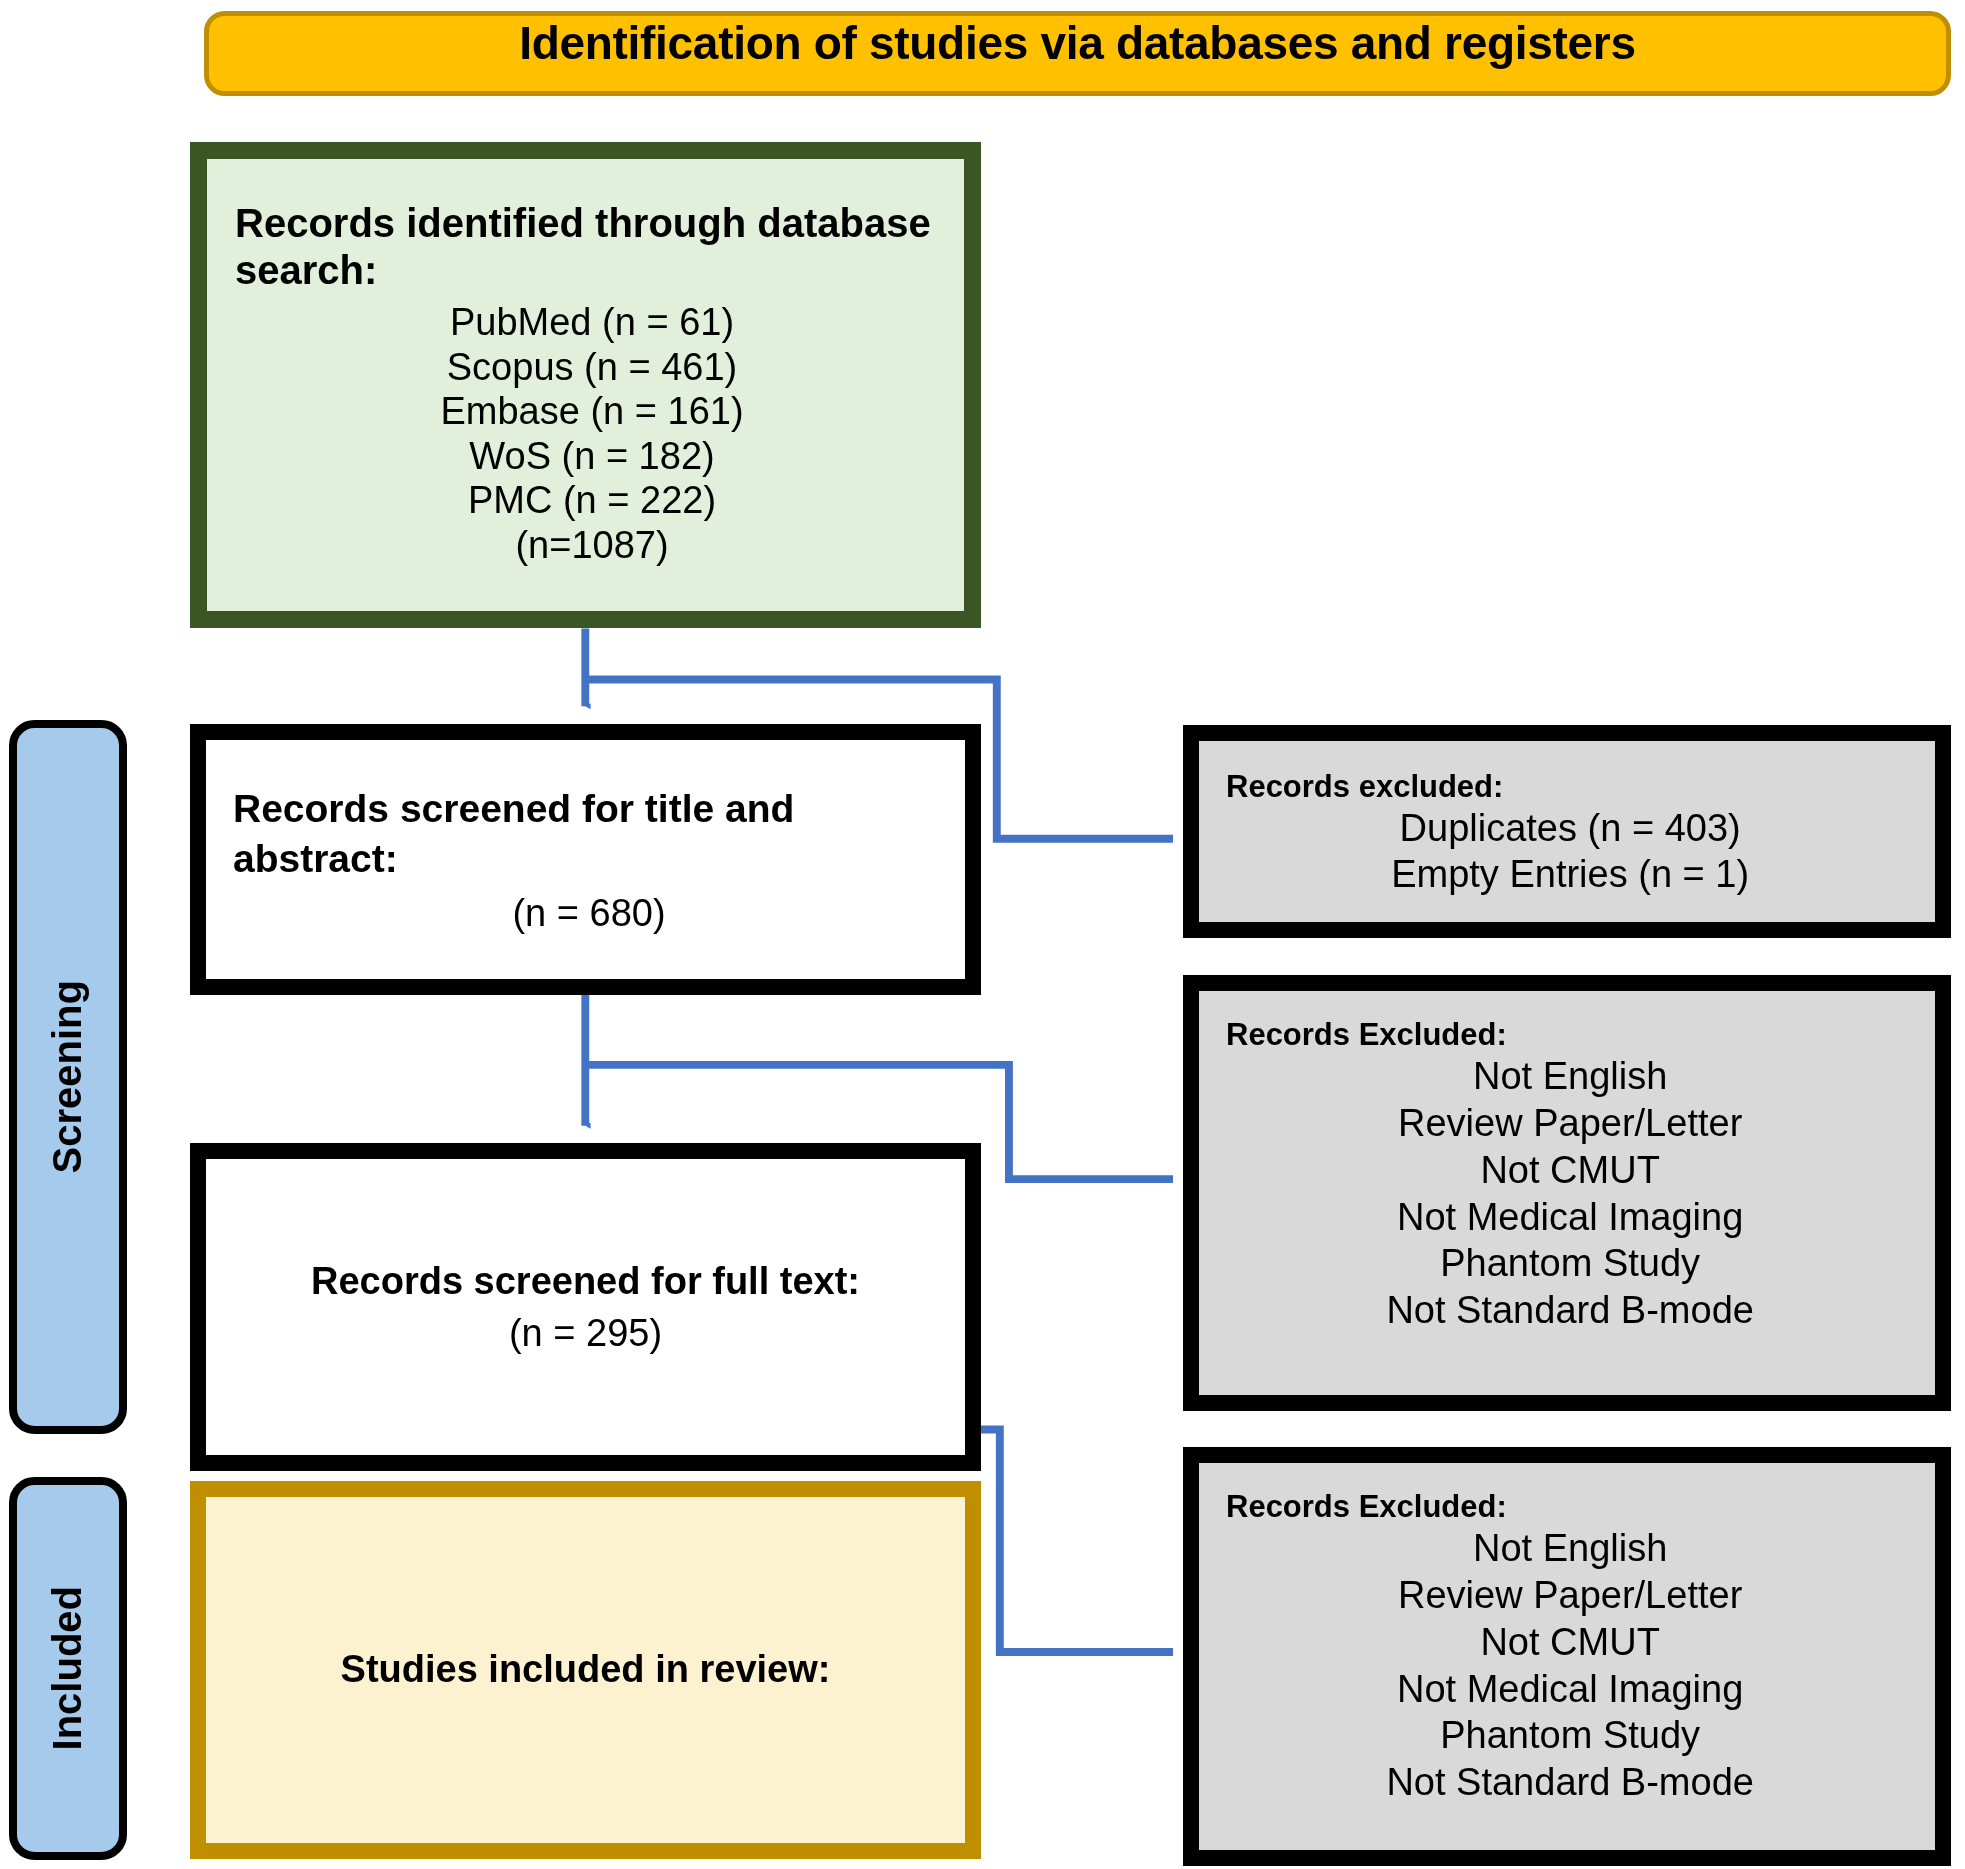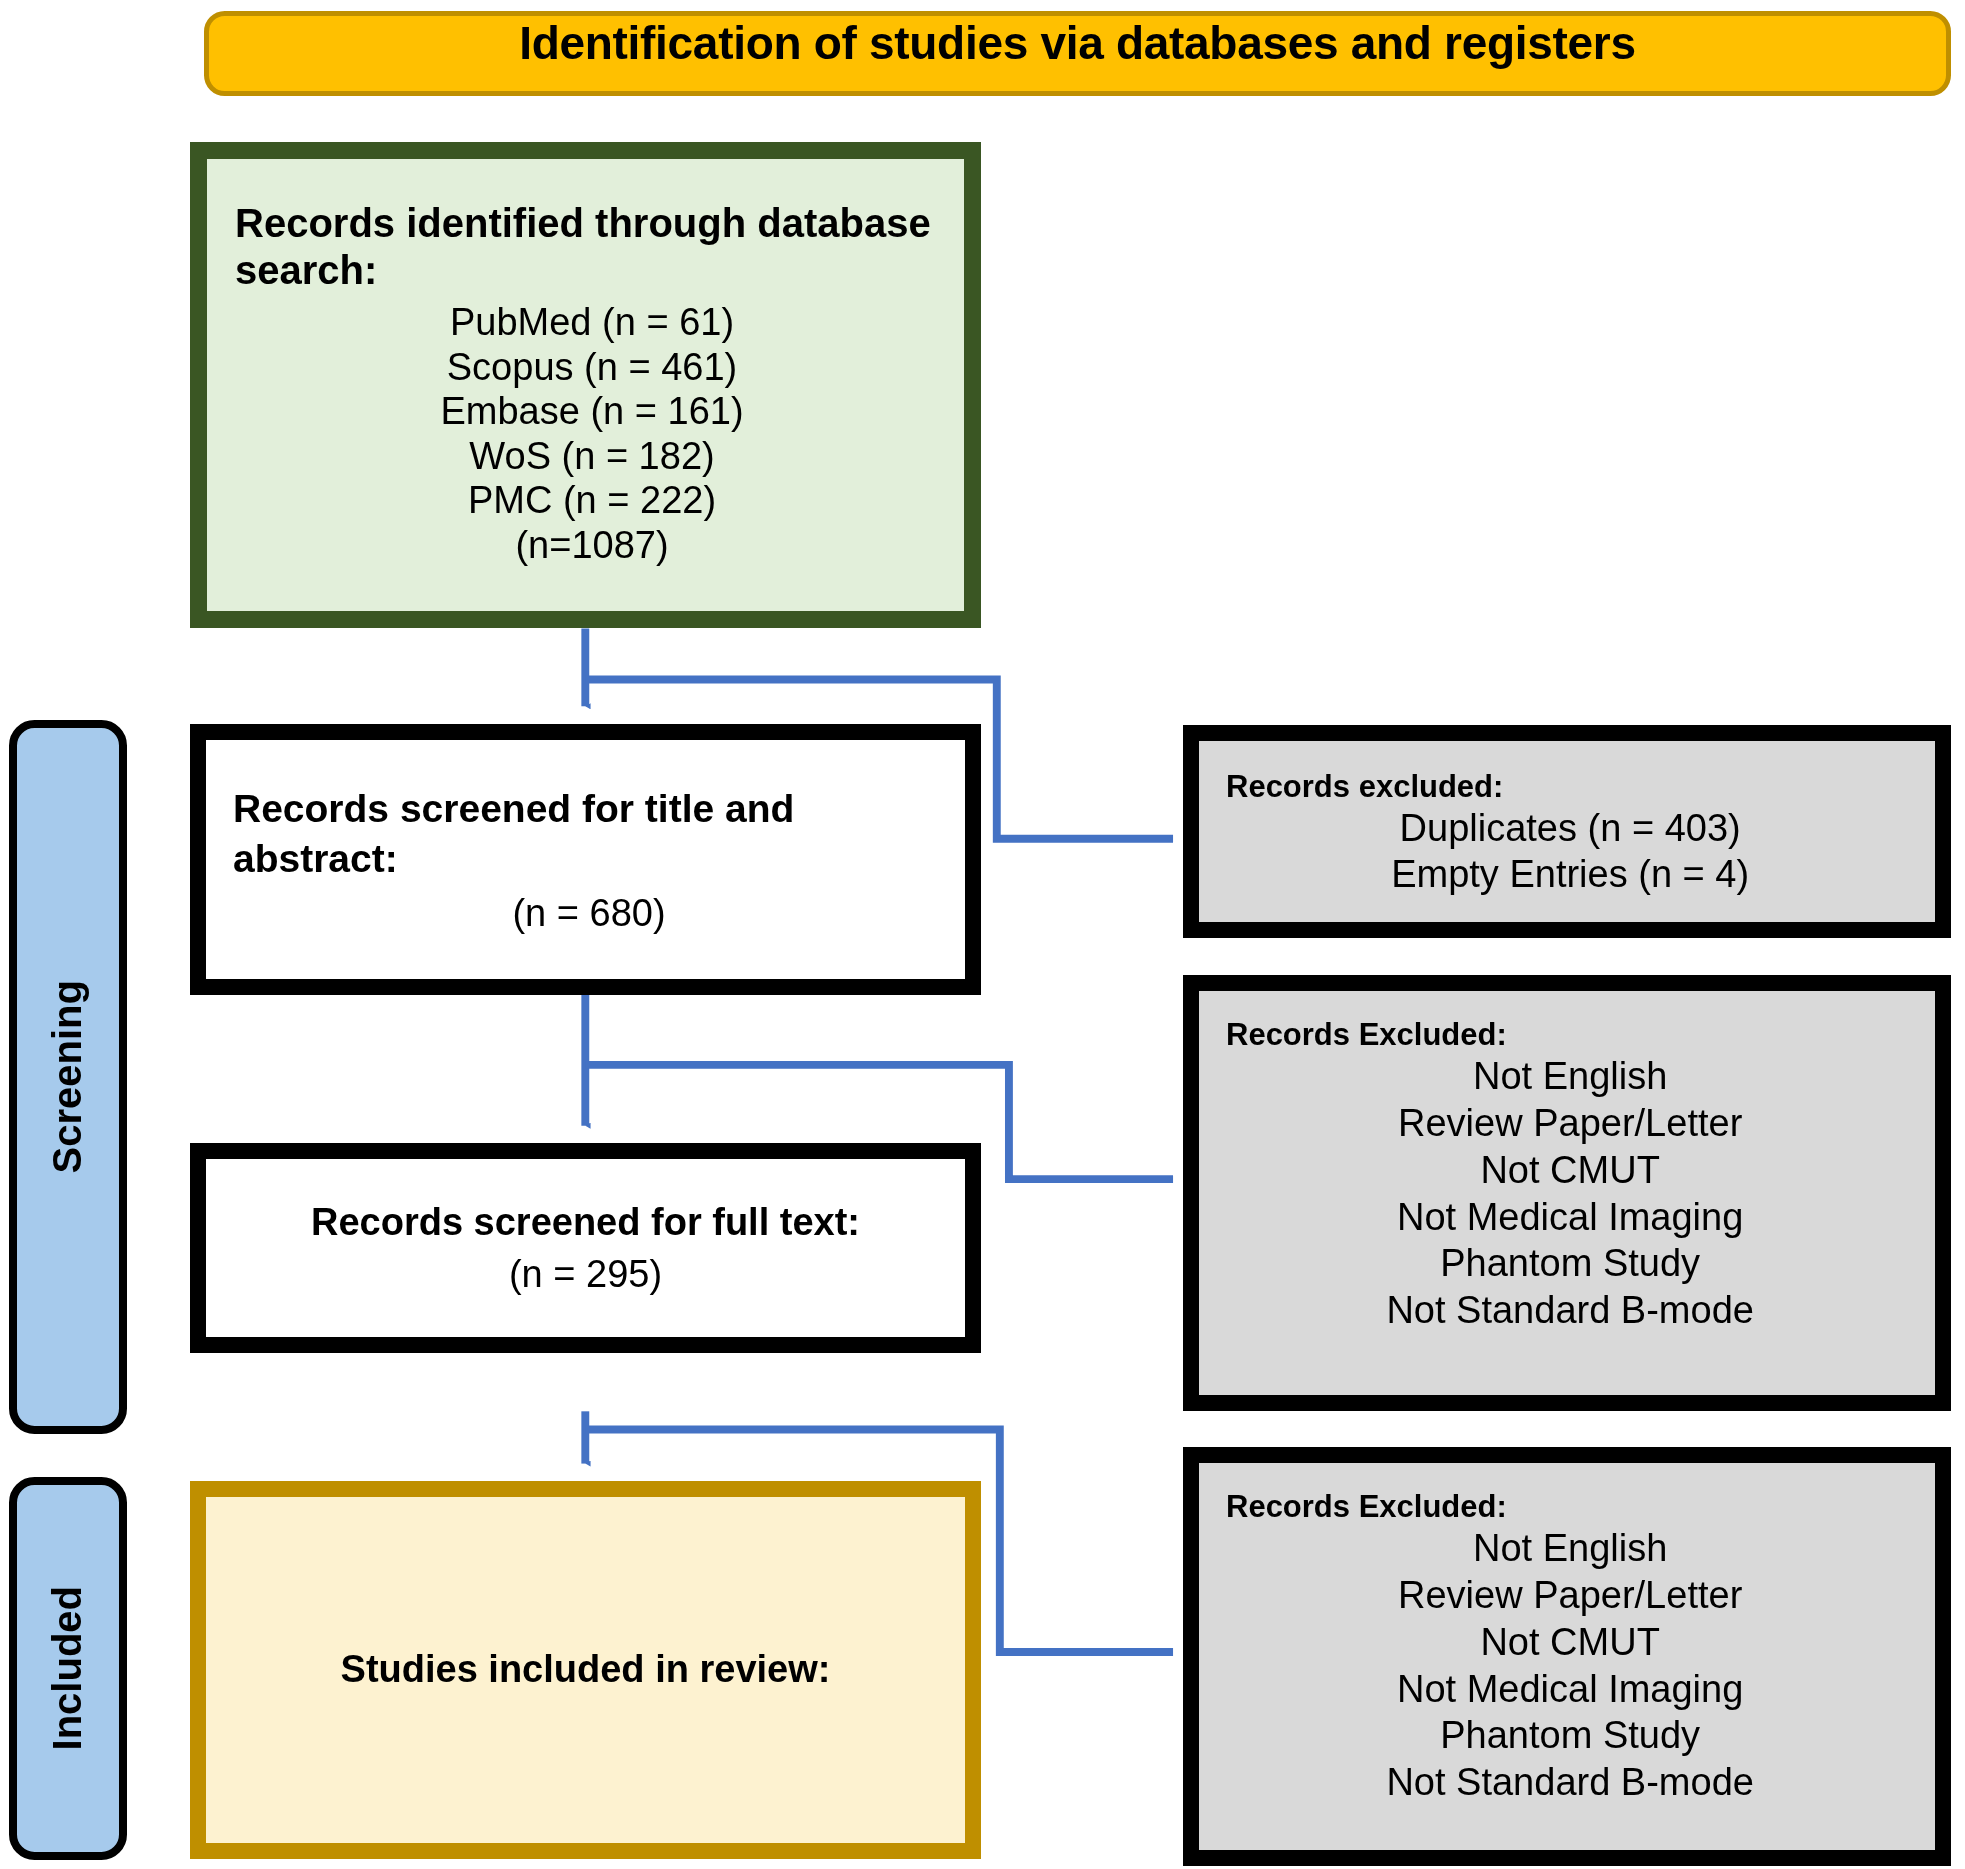--- a/index.html
+++ b/index.html
@@ -115,21 +115,21 @@
   #box-screen-title .cnt {
     font-size: 38px;
     text-align: center;
     margin-top: 8.5px;
   }
 
   #box-screen-full {
     left: 190px;
     top: 1143px;
     width: 791px;
-    height: 210px;
+    height: 328px;
     padding: 0 20.7px;
   }
   #box-screen-full .hdr {
     font-size: 38px;
     font-weight: bold;
     text-align: center;
     line-height: 1.2;
     white-space: nowrap;
   }
   #box-screen-full .cnt {
@@ -254,21 +254,21 @@
   </div>
 
   <div id="box-screen-title" class="box box-white">
     <div class="hdr">Records screened for title and abstract:</div>
     <div class="cnt">(n = 680)</div>
   </div>
 
   <div id="box-excluded-1" class="box box-grey">
     <div class="hdr">Records excluded:</div>
     <div class="item">Duplicates (n = 403)</div>
-    <div class="item">Empty Entries (n = 4)</div>
+    <div class="item">Empty Entries (n = 1)</div>
   </div>
 
   <div id="box-screen-full" class="box box-white">
     <div class="hdr">Records screened for full text:</div>
     <div class="cnt">(n = 295)</div>
   </div>
 
   <div id="box-excluded-2" class="box box-grey">
     <div class="hdr">Records Excluded:</div>
     <div class="item">Not English</div>

